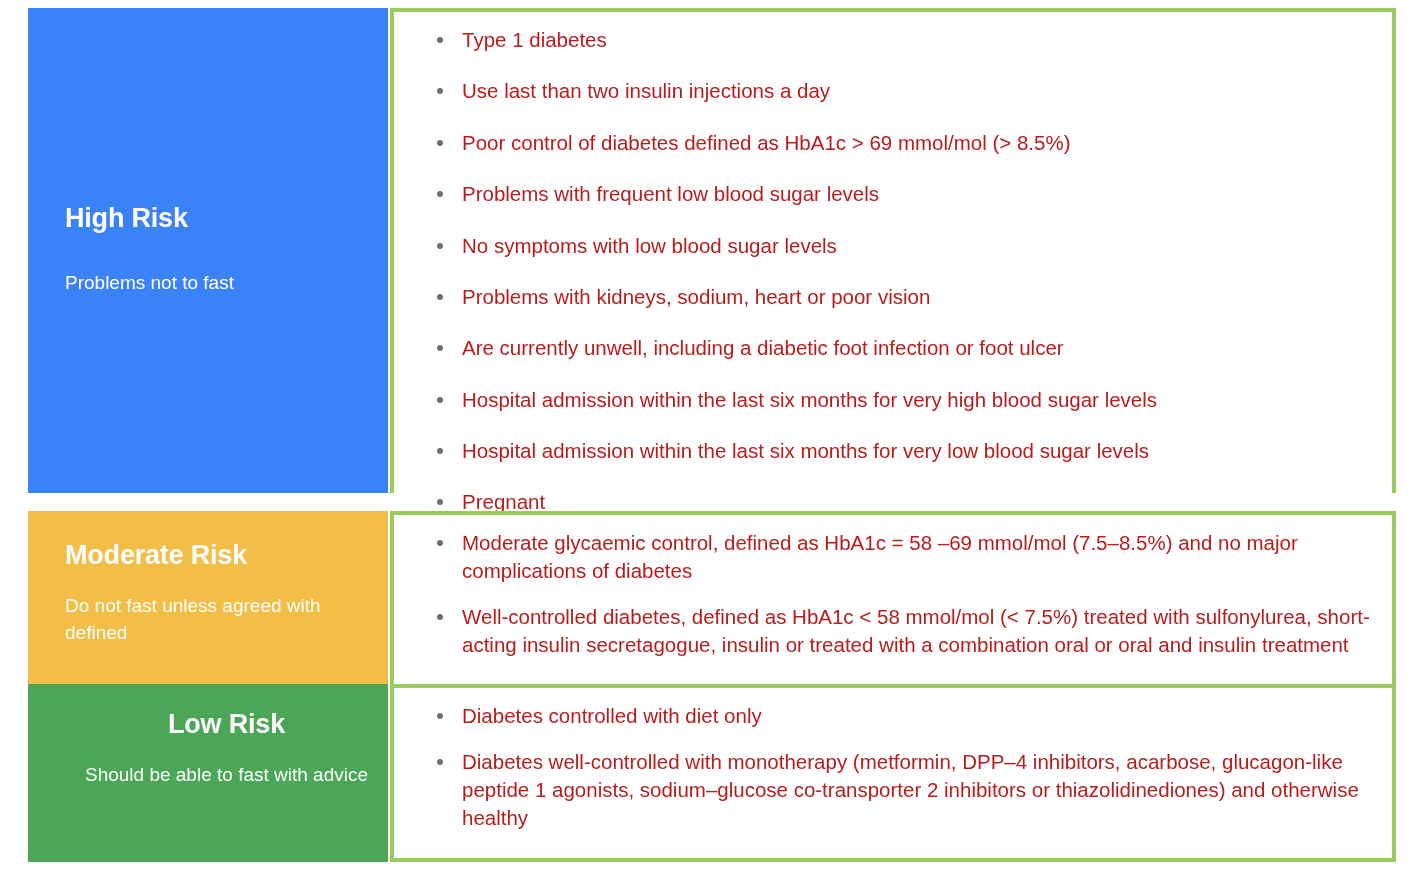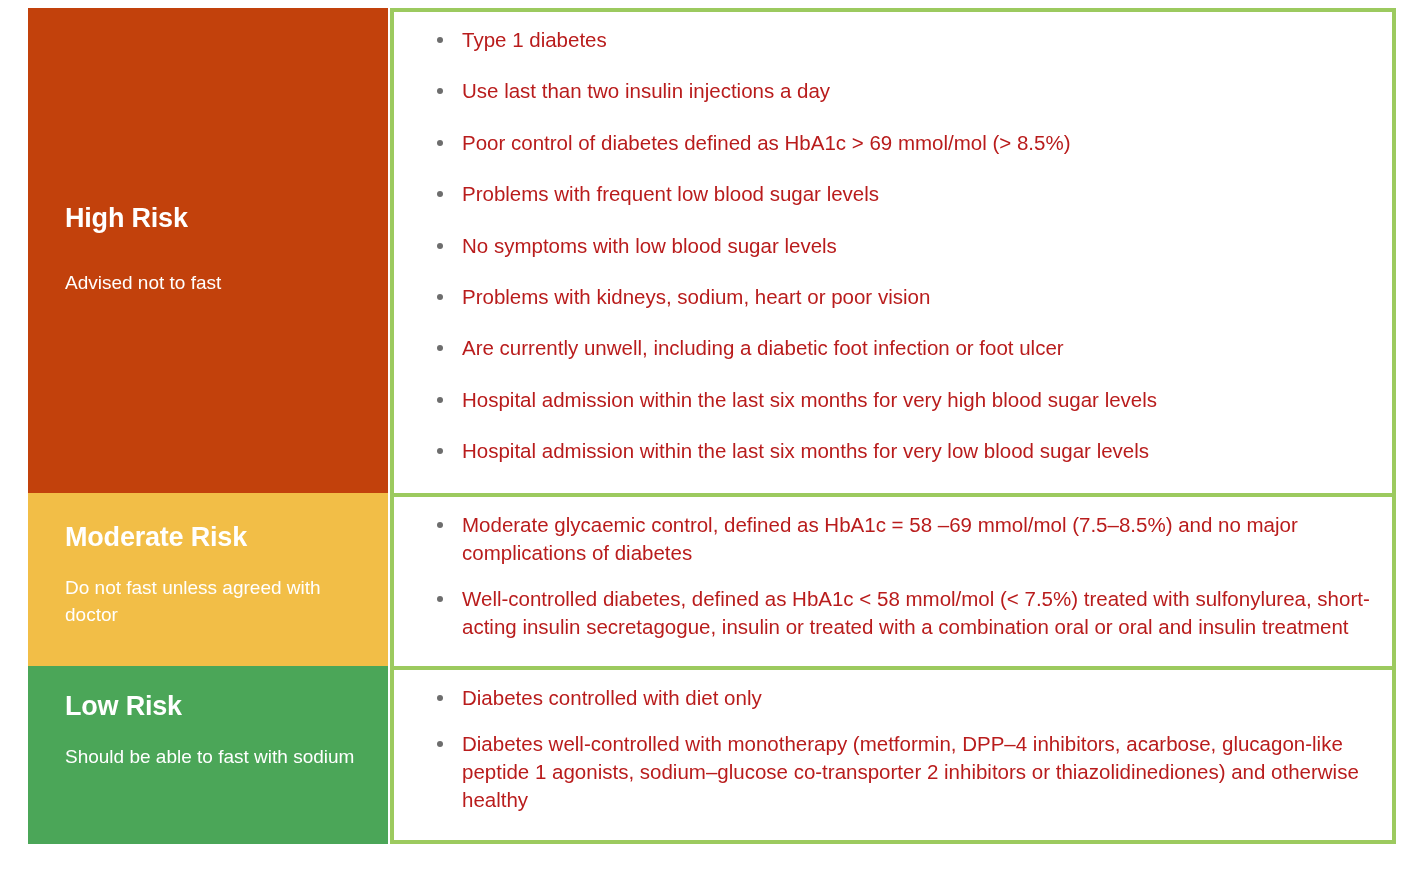--- a/index.html
+++ b/index.html
@@ -16,41 +16,41 @@
     width: 1368px;
     height: 870px;
     display: flex;
     flex-direction: column;
   }
   .risk-row {
     display: flex;
     align-items: stretch;
   }
   .risk-row.r-high   { height: 485px; }
-  .risk-row.r-mod    { height: 173px; }
+  .risk-row.r-mod    { height: 173px; margin-top: 18px; }
   .risk-row.r-low    { height: 178px; }
 
   
   .label-cell {
     width: 360px;
     flex: 0 0 360px;
     position: relative;
     padding: 0 0 0 37px;
     display: flex;
     flex-direction: column;
     justify-content: center;
     color: #ffffff;
   }
-  .label-cell.high { background: #c2410c; gap: 15px; }
+  .label-cell.high { background: #3b82f6; gap: 15px; }
   .label-cell.mod  { background: #F2BE47; }
   .label-cell.low  { background: #4BA658; }
 
   .label-cell.high { justify-content: center; }
   .label-cell.mod  { justify-content: flex-start; padding-top: 30px; }
-  .label-cell.low  { justify-content: flex-start; padding-top: 26px; }
+  .label-cell.low  { justify-content: flex-start; padding-top: 26px; align-items: center; }
 
   .risk-title {
     font-size: 27px;
     font-weight: bold;
     letter-spacing: -0.2px;
     line-height: 1.1;
     margin: 0 0 22px 0;
     color: #ffffff;
   }
   .risk-sub {
@@ -113,21 +113,21 @@
   .content-cell.low ul.bullets li:last-child { margin-bottom: 15px; }
 </style>
 </head>
 <body>
 
 <div class="risk-table">
 
   <div class="risk-row r-high">
     <div class="label-cell high">
       <div class="risk-title">High Risk</div>
-      <div class="risk-sub">Advised not to fast</div>
+      <div class="risk-sub">Problems not to fast</div>
     </div>
     <div class="gutter"></div>
     <div class="content-cell high">
       <ul class="bullets">
         <li>Type 1 diabetes</li>
         <li>Use last than two insulin injections a day</li>
         <li>Poor control of diabetes defined as HbA1c &gt; 69 mmol/mol (&gt; 8.5%)</li>
         <li>Problems with frequent low blood sugar levels</li>
         <li>No symptoms with low blood sugar levels</li>
         <li>Problems with kidneys, sodium, heart or poor vision</li>
@@ -135,35 +135,35 @@
         <li>Hospital admission within the last six months for very high blood sugar levels</li>
         <li>Hospital admission within the last six months for very low blood sugar levels</li>
         <li>Pregnant</li>
       </ul>
     </div>
   </div>
 
   <div class="risk-row r-mod">
     <div class="label-cell mod">
       <div class="risk-title">Moderate Risk</div>
-      <div class="risk-sub">Do not fast unless agreed with doctor</div>
+      <div class="risk-sub">Do not fast unless agreed with defined</div>
     </div>
     <div class="gutter"></div>
     <div class="content-cell mod">
       <ul class="bullets">
         <li>Moderate glycaemic control, defined as HbA1c = 58 –69 mmol/mol (7.5–8.5%) and no major complications of diabetes</li>
         <li>Well-controlled diabetes, defined as HbA1c &lt; 58 mmol/mol (&lt; 7.5%) treated with sulfonylurea, short-acting insulin secretagogue, insulin or treated with a combination oral or oral and insulin treatment</li>
       </ul>
     </div>
   </div>
 
   <div class="risk-row r-low">
     <div class="label-cell low">
       <div class="risk-title">Low Risk</div>
-      <div class="risk-sub">Should be able to fast with sodium</div>
+      <div class="risk-sub">Should be able to fast with advice</div>
     </div>
     <div class="gutter"></div>
     <div class="content-cell low">
       <ul class="bullets">
         <li>Diabetes controlled with diet only</li>
         <li>Diabetes well-controlled with monotherapy (metformin, DPP–4 inhibitors, acarbose, glucagon-like peptide 1 agonists, sodium–glucose co-transporter 2 inhibitors or thiazolidinediones) and otherwise healthy</li>
       </ul>
     </div>
   </div>
 

